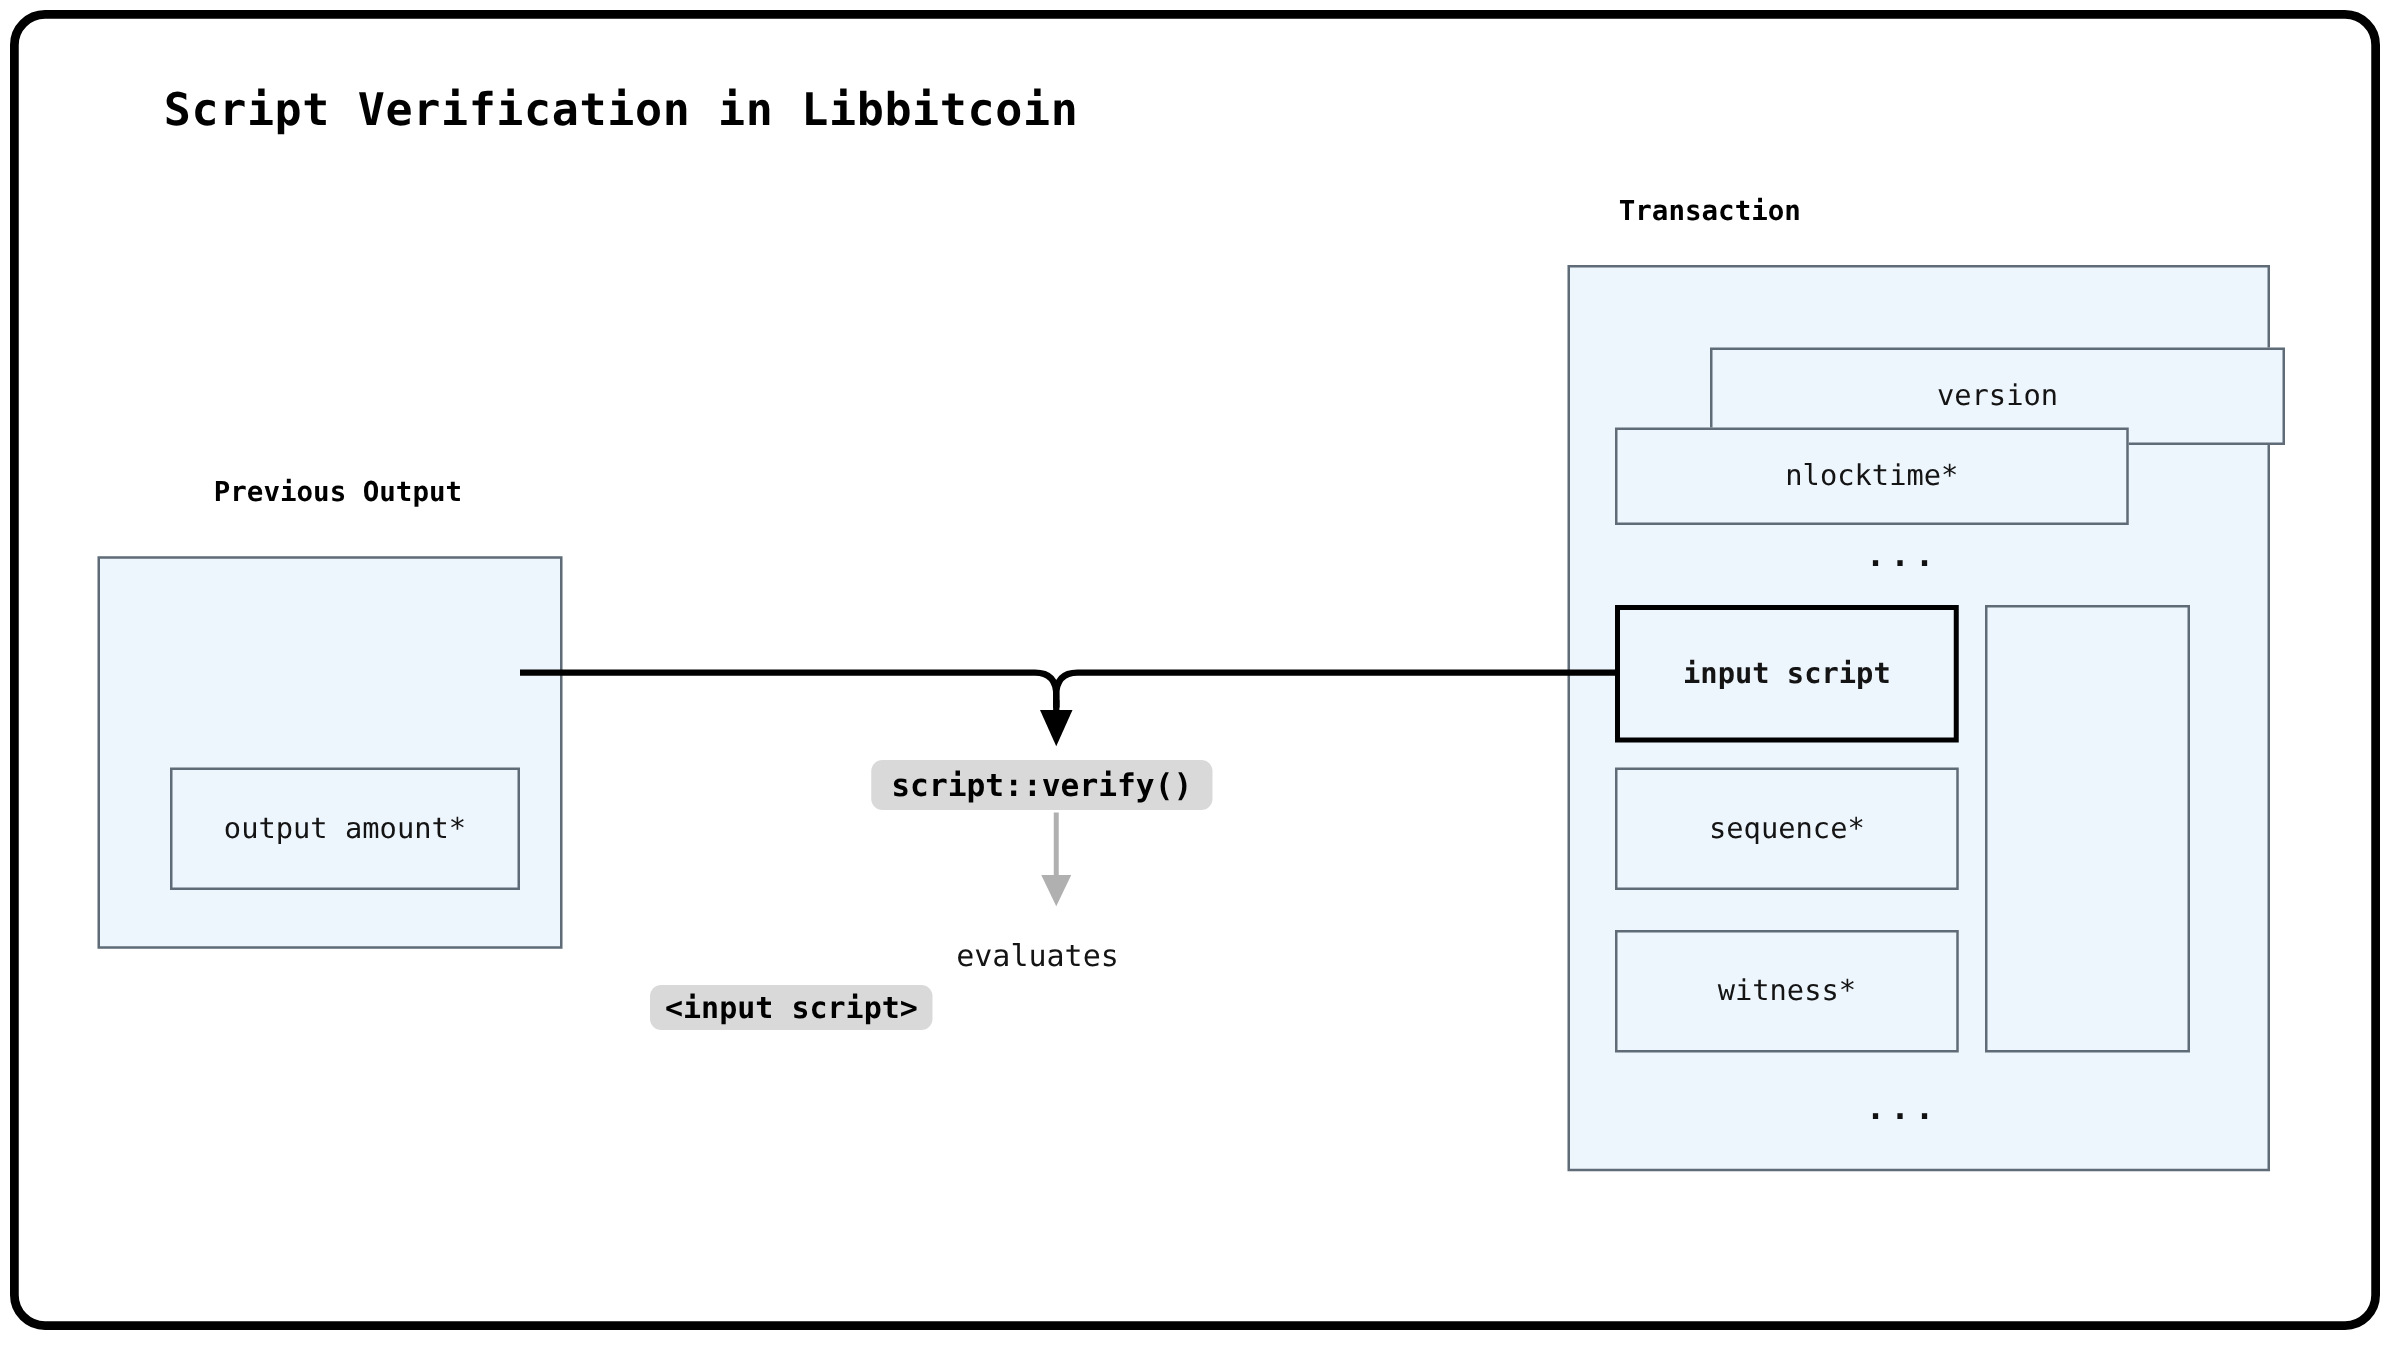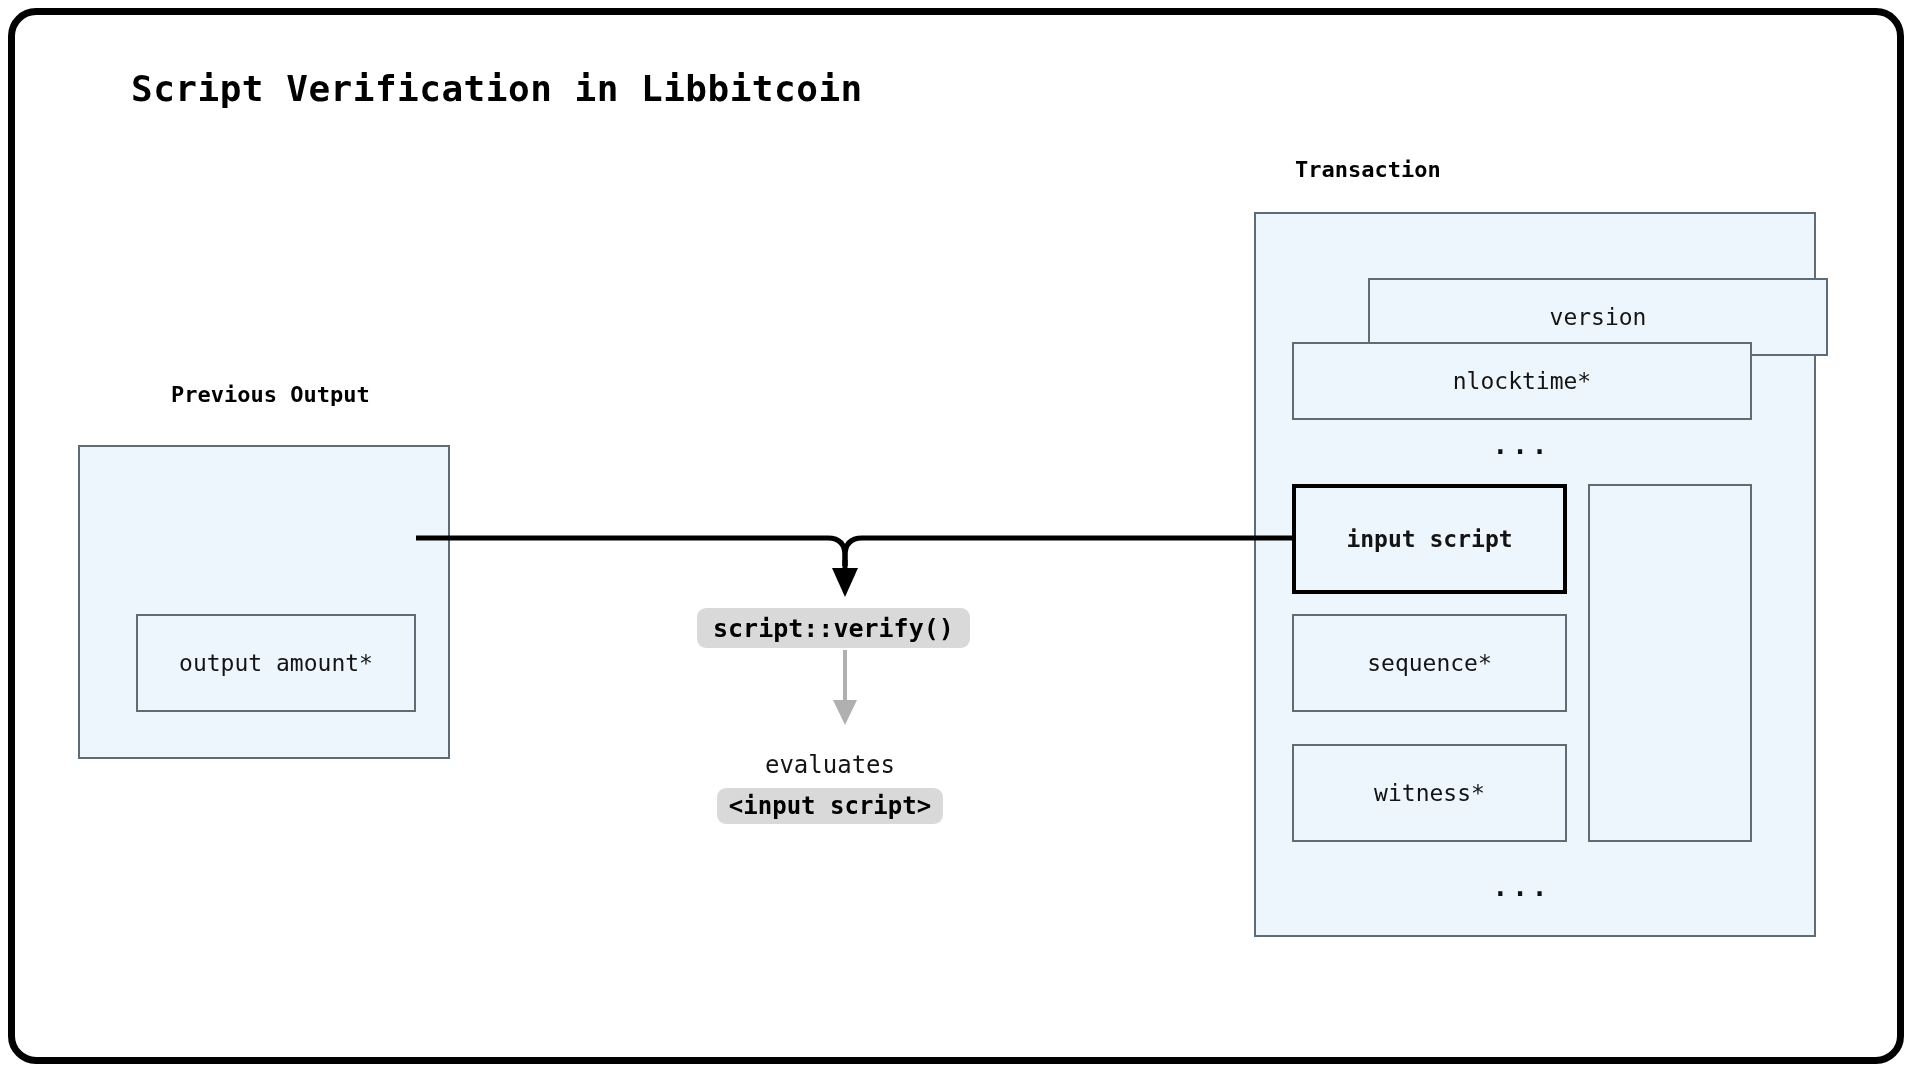--- a/index.html
+++ b/index.html
@@ -114,21 +114,21 @@
   #version-box {
     left: 1368px;
     top: 258px;
     width: 460px;
     height: 78px;
     margin-top: 20px;
   }
   #nlocktime-box {
     left: 1292px;
     top: 342px;
-    width: 460px;
+    width: 411px;
     height: 78px;
   }
   #input-script-box {
     left: 1292px;
     top: 484px;
     width: 275px;
     height: 110px;
   }
   #sequence-box {
     left: 1292px;
@@ -208,21 +208,21 @@
   }
   #eval-lead {
     font-size: 24px;
     color: #141414;
     white-space: nowrap;
     line-height: 34px;
   }
   #eval-pills {
     margin-top: 6px;
     display: flex;
-    justify-content: center;
+    justify-content: space-between;
     gap: 16px;
   }
   #eval-pills .pill {
     height: 36px;
     padding: 0 12px;
     font-size: 24px;
   }
   #eval-tail {
     margin-top: 8px;
     font-size: 24px;

